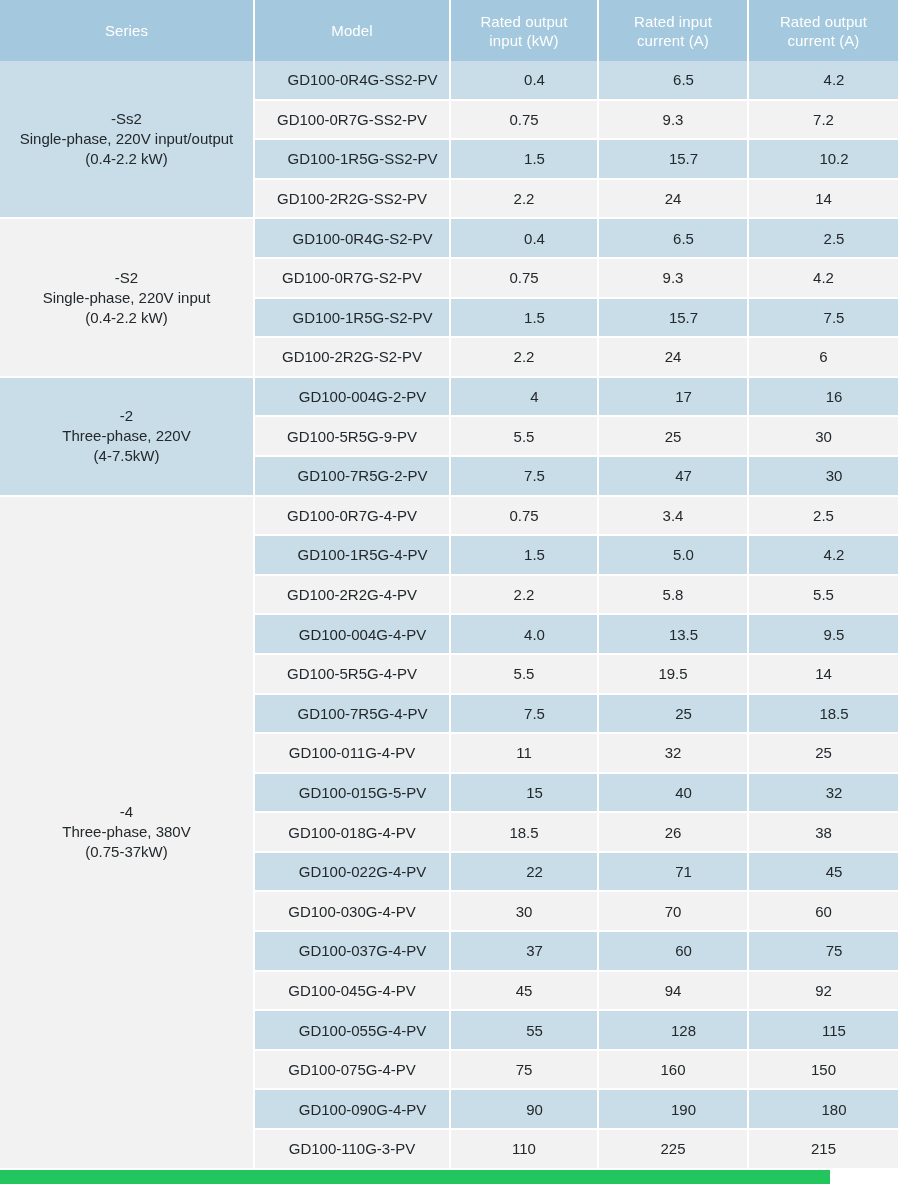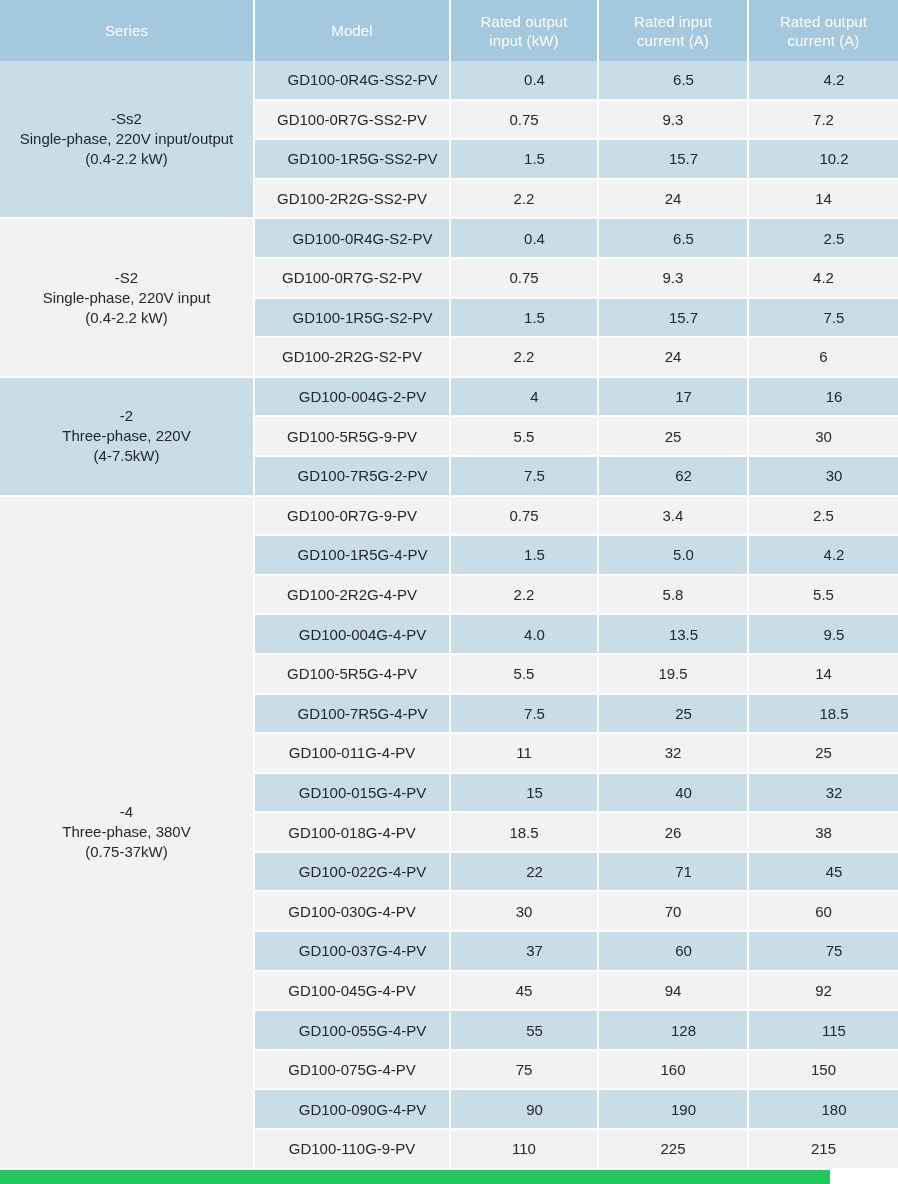--- a/index.html
+++ b/index.html
@@ -192,30 +192,30 @@
         </tr>
         <tr class="row-even">
           <td class="cell model-cell">GD100-5R5G-9-PV</td>
           <td class="cell ">5.5</td>
           <td class="cell ">25</td>
           <td class="cell ">30</td>
         </tr>
         <tr class="row-odd">
           <td class="cell model-cell">GD100-7R5G-2-PV</td>
           <td class="cell ">7.5</td>
-          <td class="cell ">62</td>
+          <td class="cell ">47</td>
           <td class="cell ">30</td>
         </tr>
         <tr class="row-even">
           <td class="series-cell tint-gray" rowspan="17">
             <div>-4</div>
             <div>Three-phase, 380V</div>
             <div>(0.75-37kW)</div>
           </td>
-          <td class="cell model-cell">GD100-0R7G-9-PV</td>
+          <td class="cell model-cell">GD100-0R7G-4-PV</td>
           <td class="cell ">0.75</td>
           <td class="cell ">3.4</td>
           <td class="cell ">2.5</td>
         </tr>
         <tr class="row-odd">
           <td class="cell model-cell">GD100-1R5G-4-PV</td>
           <td class="cell ">1.5</td>
           <td class="cell ">5.0</td>
           <td class="cell ">4.2</td>
         </tr>
@@ -243,21 +243,21 @@
           <td class="cell ">25</td>
           <td class="cell ">18.5</td>
         </tr>
         <tr class="row-even">
           <td class="cell model-cell">GD100-011G-4-PV</td>
           <td class="cell ">11</td>
           <td class="cell ">32</td>
           <td class="cell ">25</td>
         </tr>
         <tr class="row-odd">
-          <td class="cell model-cell">GD100-015G-4-PV</td>
+          <td class="cell model-cell">GD100-015G-5-PV</td>
           <td class="cell ">15</td>
           <td class="cell ">40</td>
           <td class="cell ">32</td>
         </tr>
         <tr class="row-even">
           <td class="cell model-cell">GD100-018G-4-PV</td>
           <td class="cell ">18.5</td>
           <td class="cell ">26</td>
           <td class="cell ">38</td>
         </tr>
@@ -297,21 +297,21 @@
           <td class="cell ">160</td>
           <td class="cell ">150</td>
         </tr>
         <tr class="row-odd">
           <td class="cell model-cell">GD100-090G-4-PV</td>
           <td class="cell ">90</td>
           <td class="cell ">190</td>
           <td class="cell ">180</td>
         </tr>
         <tr class="row-even">
-          <td class="cell model-cell">GD100-110G-9-PV</td>
+          <td class="cell model-cell">GD100-110G-3-PV</td>
           <td class="cell ">110</td>
           <td class="cell ">225</td>
           <td class="cell ">215</td>
         </tr>
       </tbody>
   </table>
 
   <div class="note">
     
     

